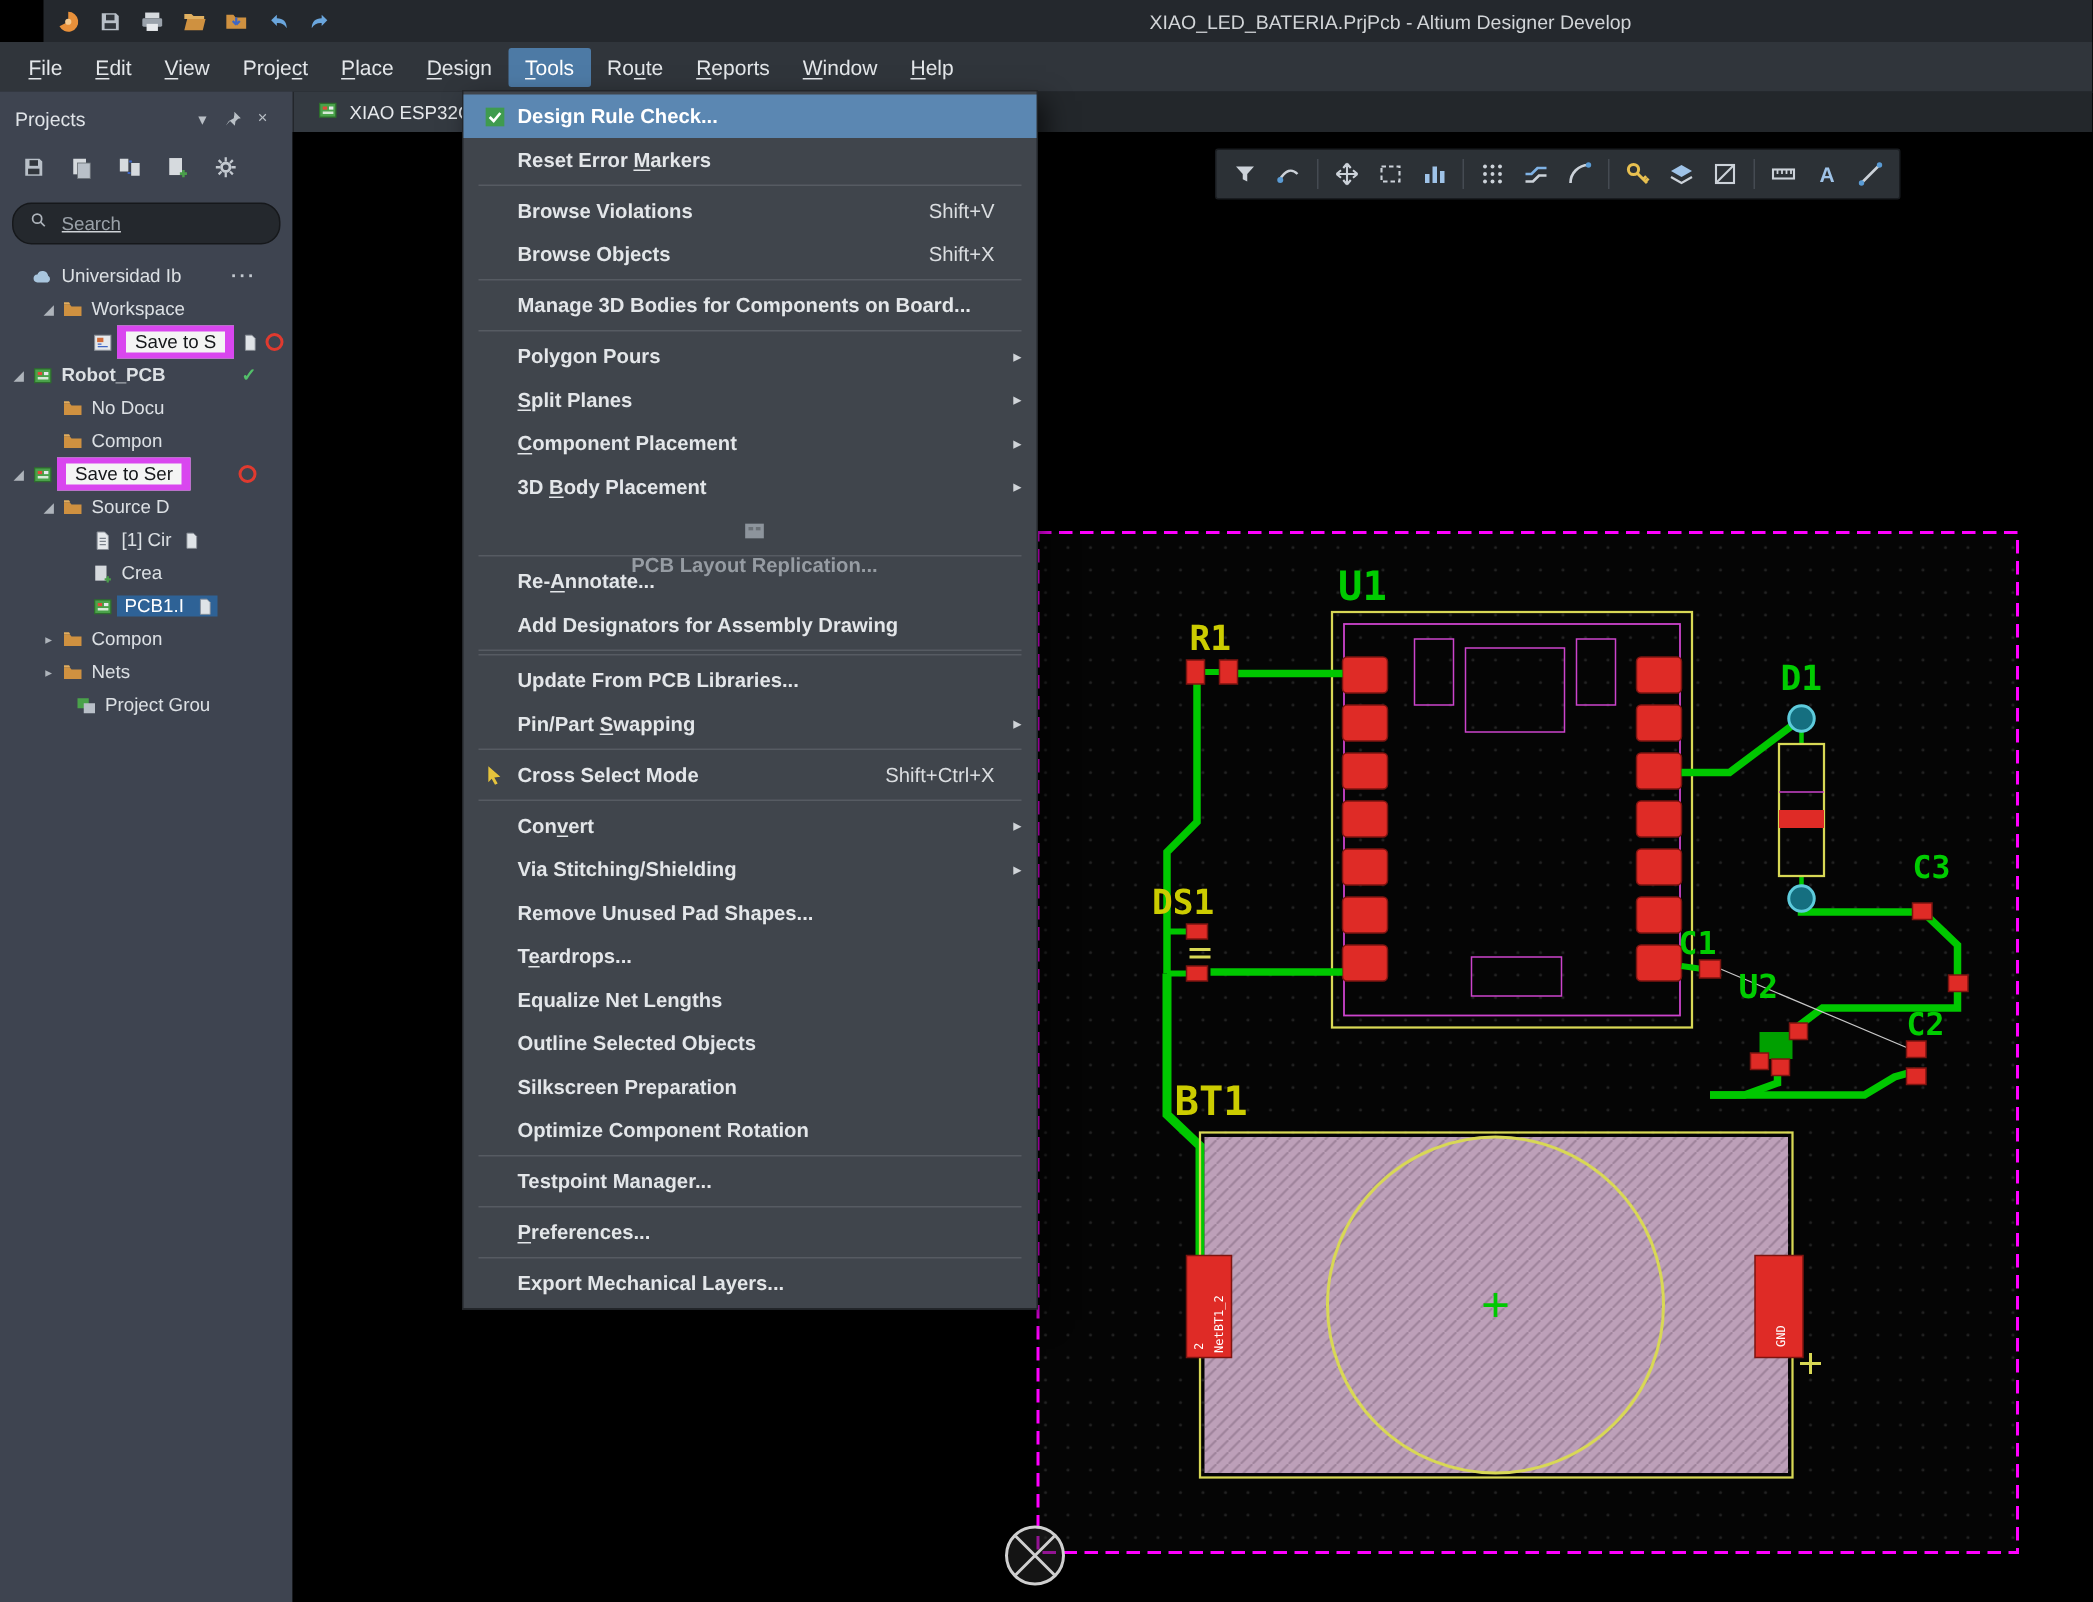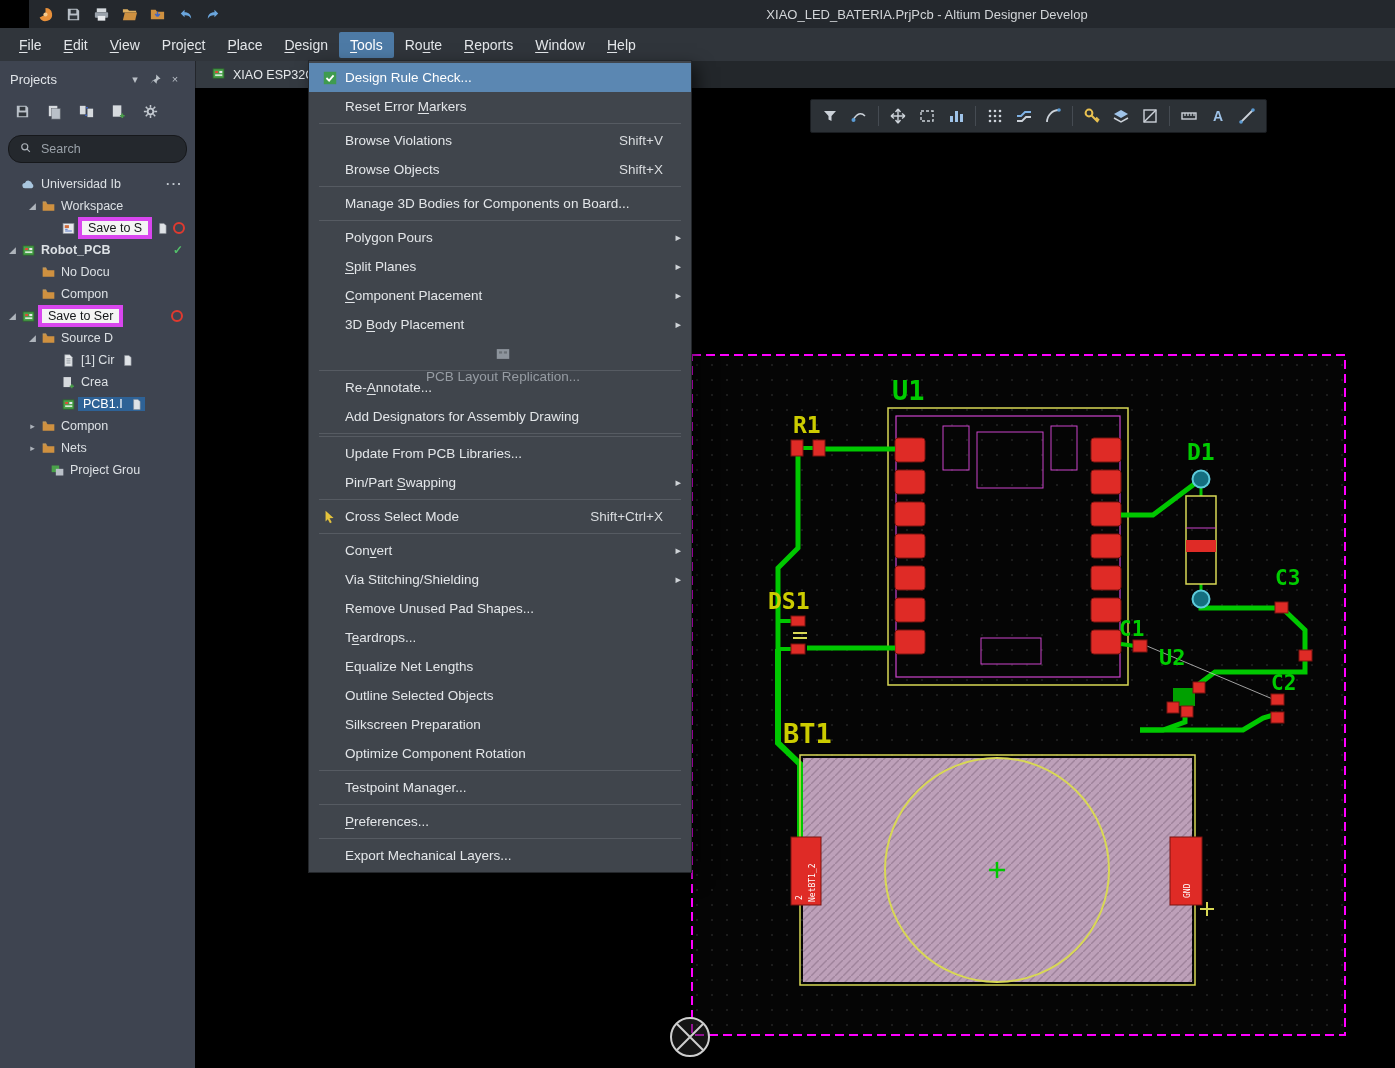--- a/index.html
+++ b/index.html
@@ -31,30 +31,30 @@
   .sb-header{height:26px;display:flex;align-items:center;padding:0 10px;margin-top:5px;}
   .sb-title{font-size:13px;color:#e0e4e8;flex:1;}
   .sb-hicon{width:20px;text-align:center;color:#b9bfc6;font-size:11px;display:inline-flex;justify-content:center;}
   .sb-hicon svg{width:13px;height:13px;}
   .sb-toolbar{height:30px;display:flex;align-items:center;gap:15px;padding:0 14px;margin-top:4px;}
   .sb-tbicon{display:inline-flex;}
   .sb-tbicon svg{width:17px;height:17px;}
   .sb-search{margin:9px 8px 4px 8px;height:26px;background:#24282d;border:1px solid #16181b;border-radius:13px;
              display:flex;align-items:center;padding:0 10px;gap:7px;}
   .sb-search svg{width:13px;height:13px;flex:0 0 13px;}
-  .sb-search input{background:transparent;border:none;outline:none;color:#cfd3d7;font-size:12.5px;width:120px;}
+  .sb-search input{background:transparent;border:none;outline:none;color:#cfd3d7;font-size:12.5px;width:120px;text-decoration:underline;}
   .sb-search input::placeholder{color:#9aa1a8;}
   #tree{margin-top:10px;font-size:12.5px;}
-  .tree-row{height:22px;display:flex;align-items:center;color:#dce0e4;white-space:nowrap;padding-right:12px;overflow:hidden;}
+  .tree-row{height:22px;display:flex;align-items:center;color:#dce0e4;white-space:nowrap;padding-right:24px;overflow:hidden;}
   .tr-arrow{width:13px;flex:0 0 13px;text-align:center;color:#aeb4bb;font-size:9px;}
   .tr-icon{width:19px;flex:0 0 19px;display:flex;justify-content:center;}
   .tr-icon svg{width:15px;height:15px;}
   .tr-label{padding:0 3px;}
   .tr-label.bold{font-weight:bold;}
-  .edit-wrap{background:#f4f4f4;color:#15171a;border:4px solid #d946ef;padding:0 3px;display:inline-flex;align-items:center;}
+  .edit-wrap{background:#f4f4f4;color:#15171a;border:6px solid #d946ef;padding:0 3px;display:inline-flex;align-items:center;}
   .sel-wrap{background:#2e6296;color:#fff;display:inline-flex;align-items:center;padding:0 2px;}
   .tr-badge{margin-left:4px;display:inline-flex;align-items:center;}
   .tr-badge svg{width:13px;height:13px;}
   .tr-right{margin-left:auto;display:inline-flex;align-items:center;}
   .red-ring{width:8px;height:8px;border:2px solid #e03a2f;border-radius:50%;background:transparent;}
   .green-check{color:#53c06a;font-weight:bold;font-size:12px;}
   .ellipsis{color:#c3c9d0;letter-spacing:1.5px;font-weight:bold;}
 
   
   #canvas{position:absolute;top:88px;left:195px;right:0;bottom:0;background:#000;}
@@ -71,21 +71,21 @@
   .pt-icon{width:24px;height:24px;display:flex;align-items:center;justify-content:center;border-radius:2px;}
   .pt-icon svg{width:18px;height:18px;}
   .pt-sep{width:1px;height:20px;background:#454b52;margin:0 2px;}
 
   
   #tools-menu{position:absolute;left:308px;top:60px;width:382px;background:#40454c;border:1px solid #23262a;
               box-shadow:5px 7px 16px rgba(0,0,0,.6);z-index:100;padding:2px 0;font-size:13.5px;}
   .m-row{height:29px;display:flex;align-items:center;position:relative;color:#e3e6e9;padding-left:6px;}
   .m-icon{width:30px;flex:0 0 30px;display:flex;align-items:center;justify-content:center;}
   .m-icon svg{width:16px;height:16px;}
-  .m-label{flex:1;white-space:nowrap;}
+  .m-label{flex:1;white-space:nowrap;font-weight:bold;}
   .m-short{margin-right:28px;color:#dadde0;}
   .m-arrow{position:absolute;right:10px;color:#cfd3d7;font-size:11px;}
   .m-row.hl{background:#5b87b2;color:#fff;}
   .m-row.dis{color:#969ca3;flex-direction:column;}
   .m-sep{height:1px;background:#565b62;margin:2px 10px;}
 </style>
 </head>
 <body style="--trace: #00c800; --pad: #df2b26; --silk: #d8d855; --mag: #cc44cc; --board: #ff00ff;">
 
 <div id="titlebar">

